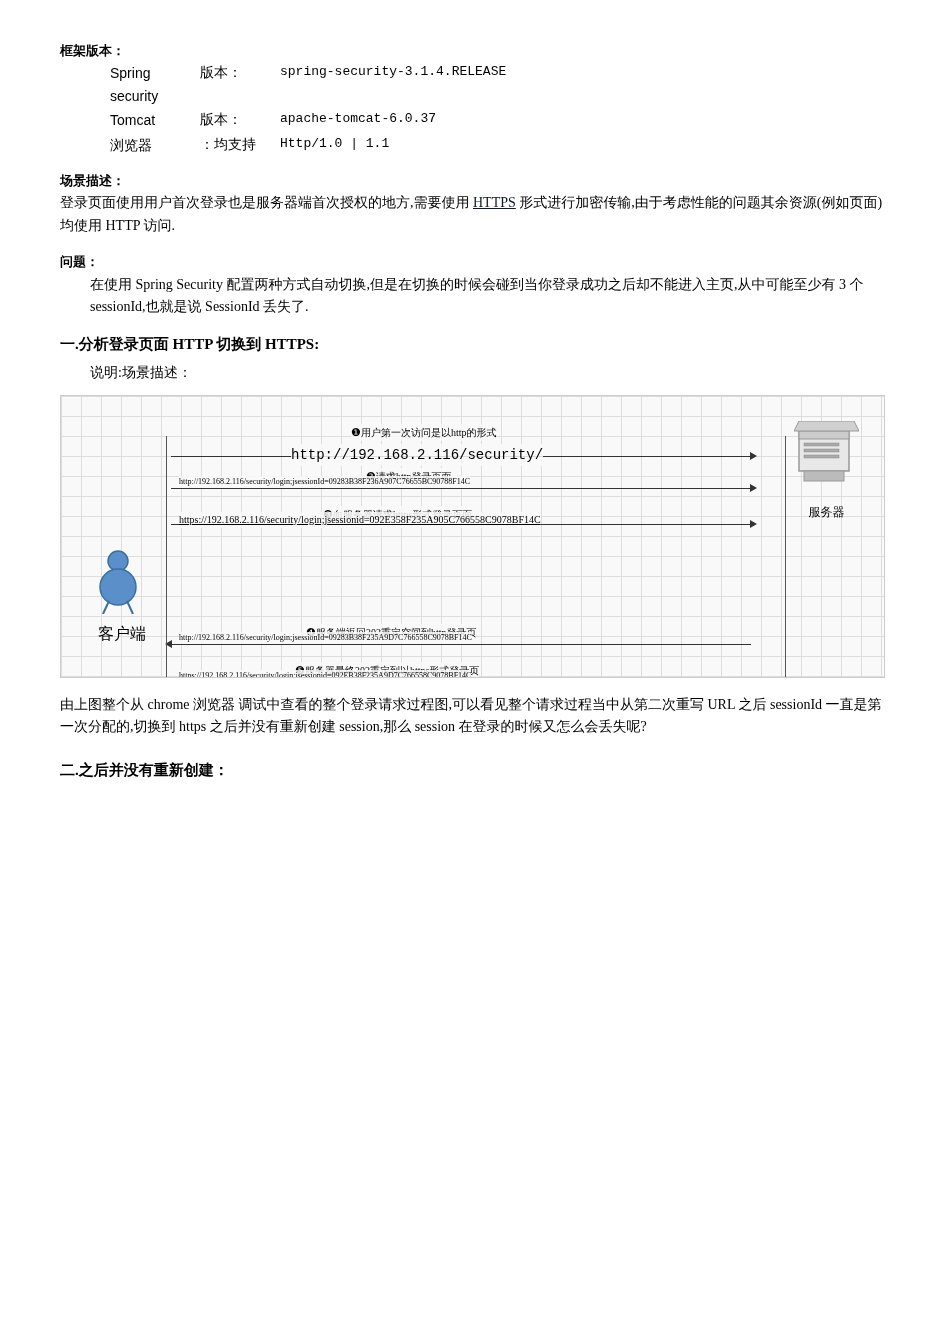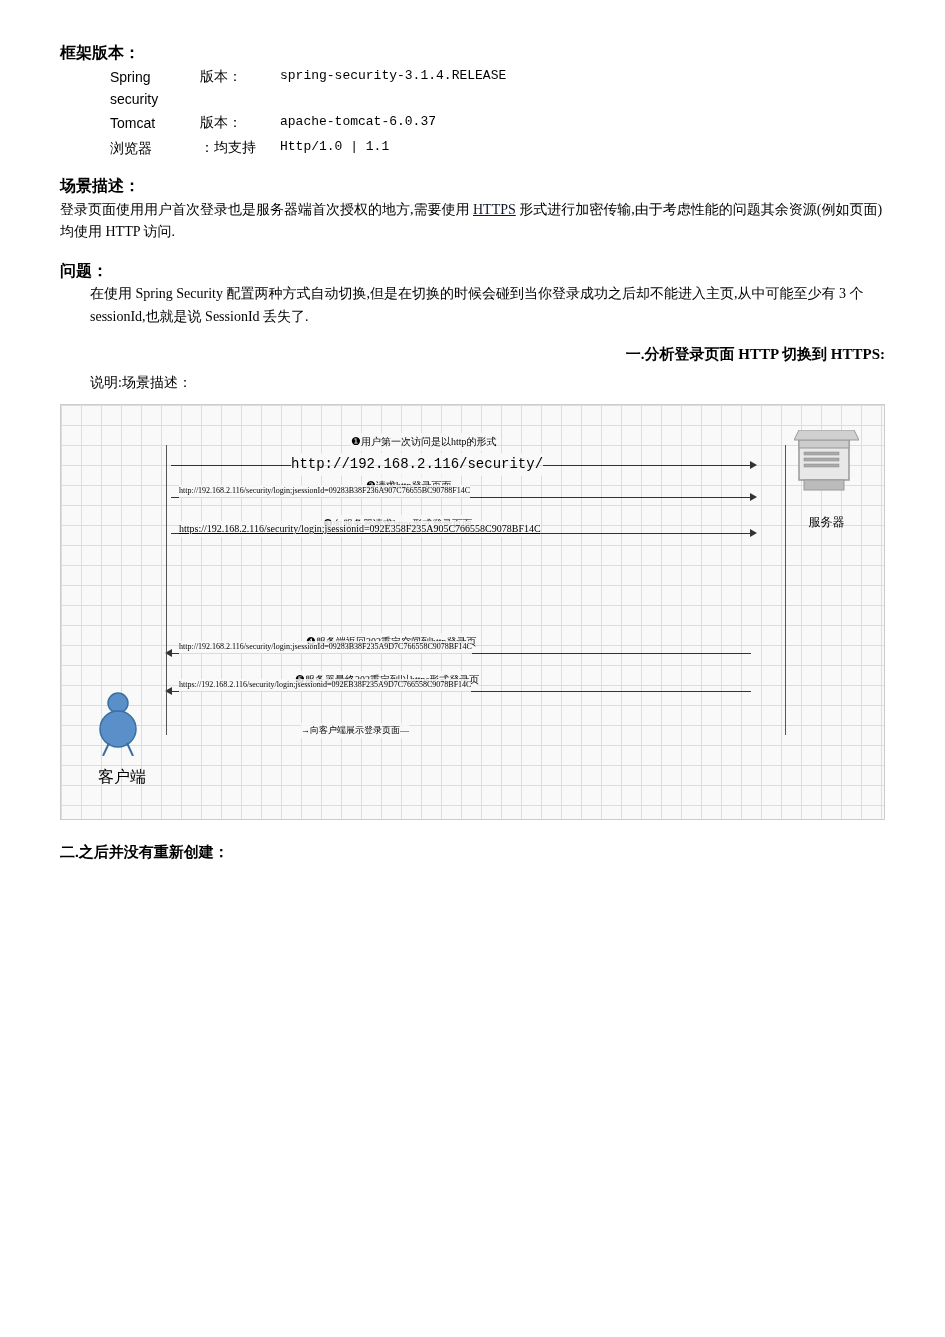--- a/index.html
+++ b/index.html
@@ -9,30 +9,29 @@
       font-size: 14px;
       color: #000;
       width: 945px;
       min-height: 1337px;
       padding: 40px 60px;
       line-height: 1.6;
     }
     .section { margin-bottom: 12px; }
     .section-title {
       font-weight: bold;
-      font-size: 16px;
+      font-size: 13px;
     }
     .indent { padding-left: 30px; }
     .bold { font-weight: bold; }
     .heading1 {
       font-weight: bold;
       font-size: 15px;
       margin-bottom: 6px;
       margin-top: 10px;
-      text-align: right;
     }
     .heading2 {
       font-weight: bold;
       font-size: 15px;
       margin-bottom: 6px;
       margin-top: 20px;
     }
     .framework-table {
       padding-left: 50px;
       margin-bottom: 4px;
@@ -51,21 +50,21 @@
     .framework-table .value {
       font-family: "Courier New", monospace;
       font-size: 13px;
     }
     .diagram-container {
       border: 1px solid #ccc;
       background: #f9f9f9;
       margin: 10px 0 16px 0;
       padding: 10px;
       position: relative;
-      height: 416px;
+      height: 283px;
       overflow: hidden;
     }
     .diagram-grid {
       position: absolute;
       top: 0; left: 0; right: 0; bottom: 0;
       background-image: 
         linear-gradient(to right, #ddd 1px, transparent 1px),
         linear-gradient(to bottom, #ddd 1px, transparent 1px);
       background-size: 20px 20px;
     }
@@ -218,18 +217,23 @@
         </div>
 
         <div style="position:absolute;left:95px;top:30px;width:1px;height:290px;background:#555;z-index:3;"></div>
 
         <div style="position:absolute;right:88px;top:30px;width:1px;height:290px;background:#555;z-index:3;"></div>
 
       </div>
     </div>
   </div>
 
+  <div class="section content-block">
+    <div class="para">
+      <span>由上图整个从 chrome  浏览器  调试中查看的整个登录请求过程图,可以看见整个请求过程当中从第二次重写 URL 之后 sessionId 一直是第一次分配的,切换到 https 之后并没有重新创建 session,那么 session 在登录的时候又怎么会丢失呢?</span>
+    </div>
+  </div>
 
   <div class="section content-block">
     <div class="heading2">二.之后并没有重新创建：</div>
   </div>
 
 </div>
 
 </body></html>

